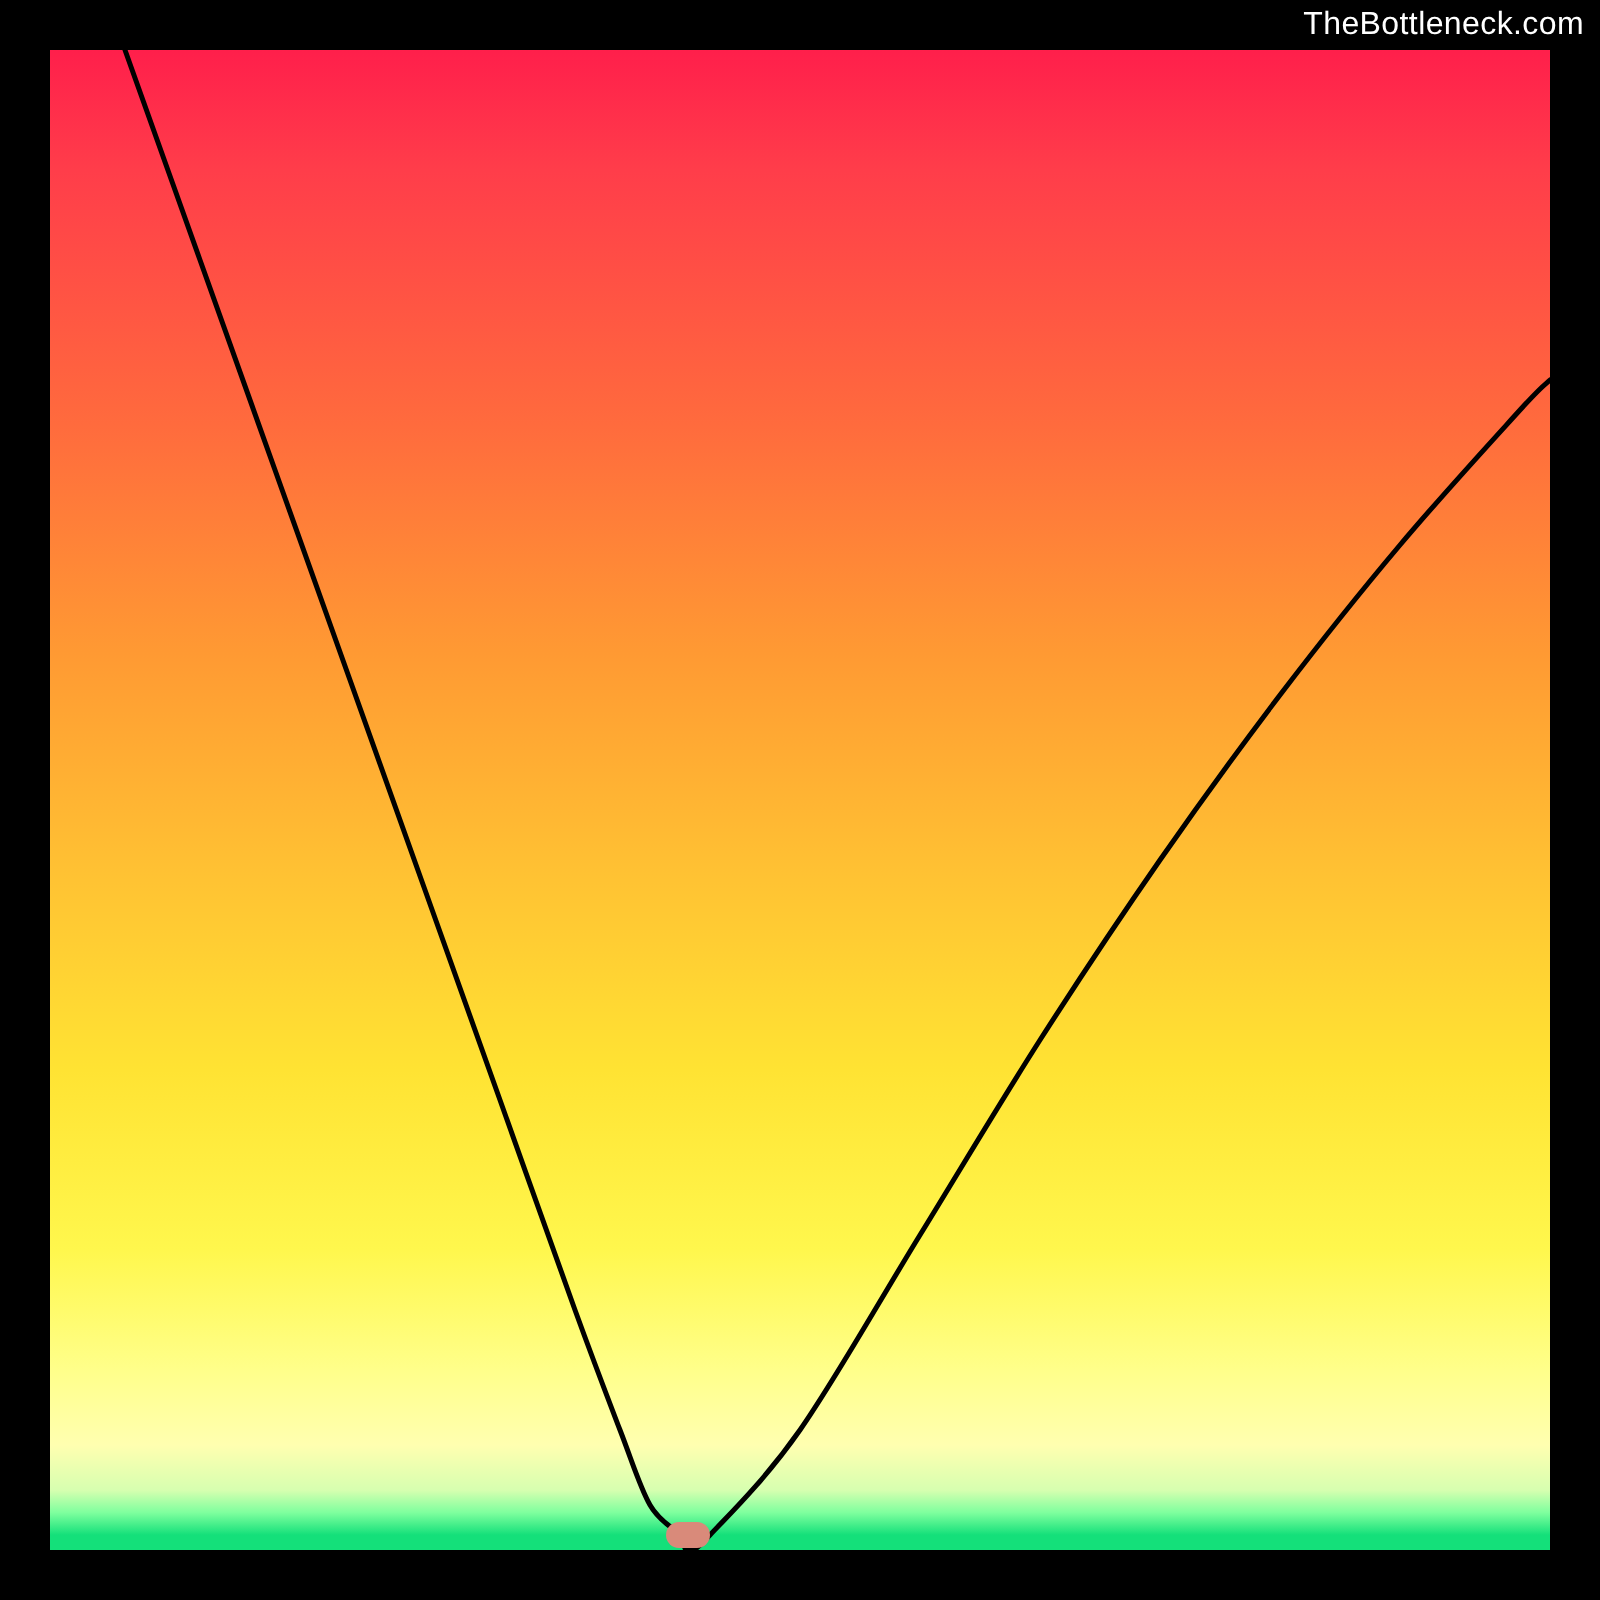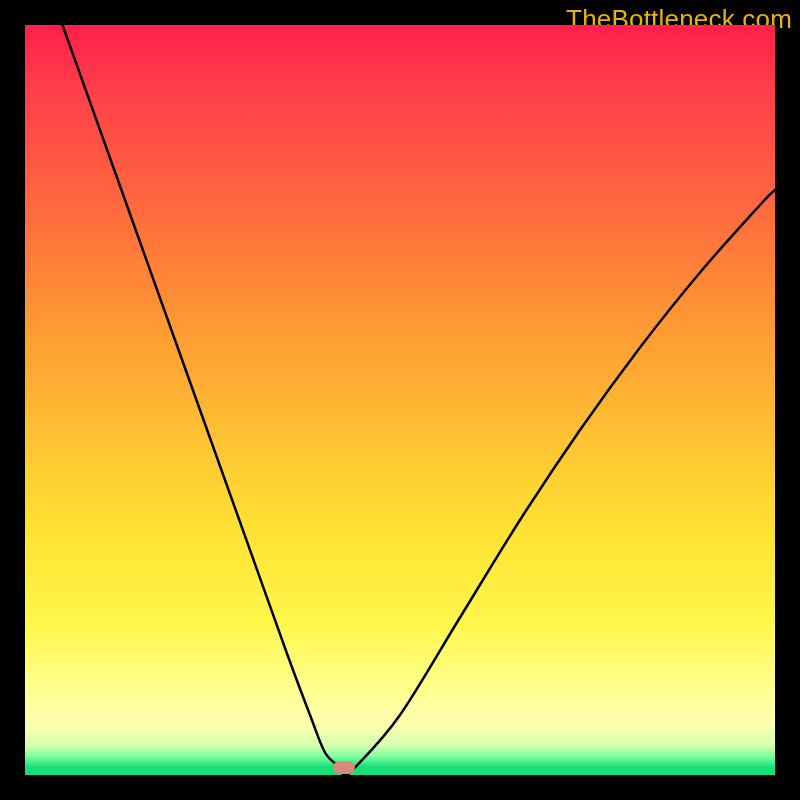--- a/index.html
+++ b/index.html
@@ -40,22 +40,22 @@
       #d7ffb0 96%,
       #7fff9e 97.5%,
       #14e07a 99%,
       #14e07a 100%
     );
   }
   .watermark {
     position: absolute;
     top: 4px;
     right: 8px;
-    color: #eab308;
-    font-size: 26px;
+    color: #ffffff;
+    font-size: 16px;
     letter-spacing: 0.2px;
     user-select: none;
   }
   svg.curve {
     position: absolute;
     left: 0;
     top: 0;
     width: 750px;
     height: 750px;
     overflow: visible;

